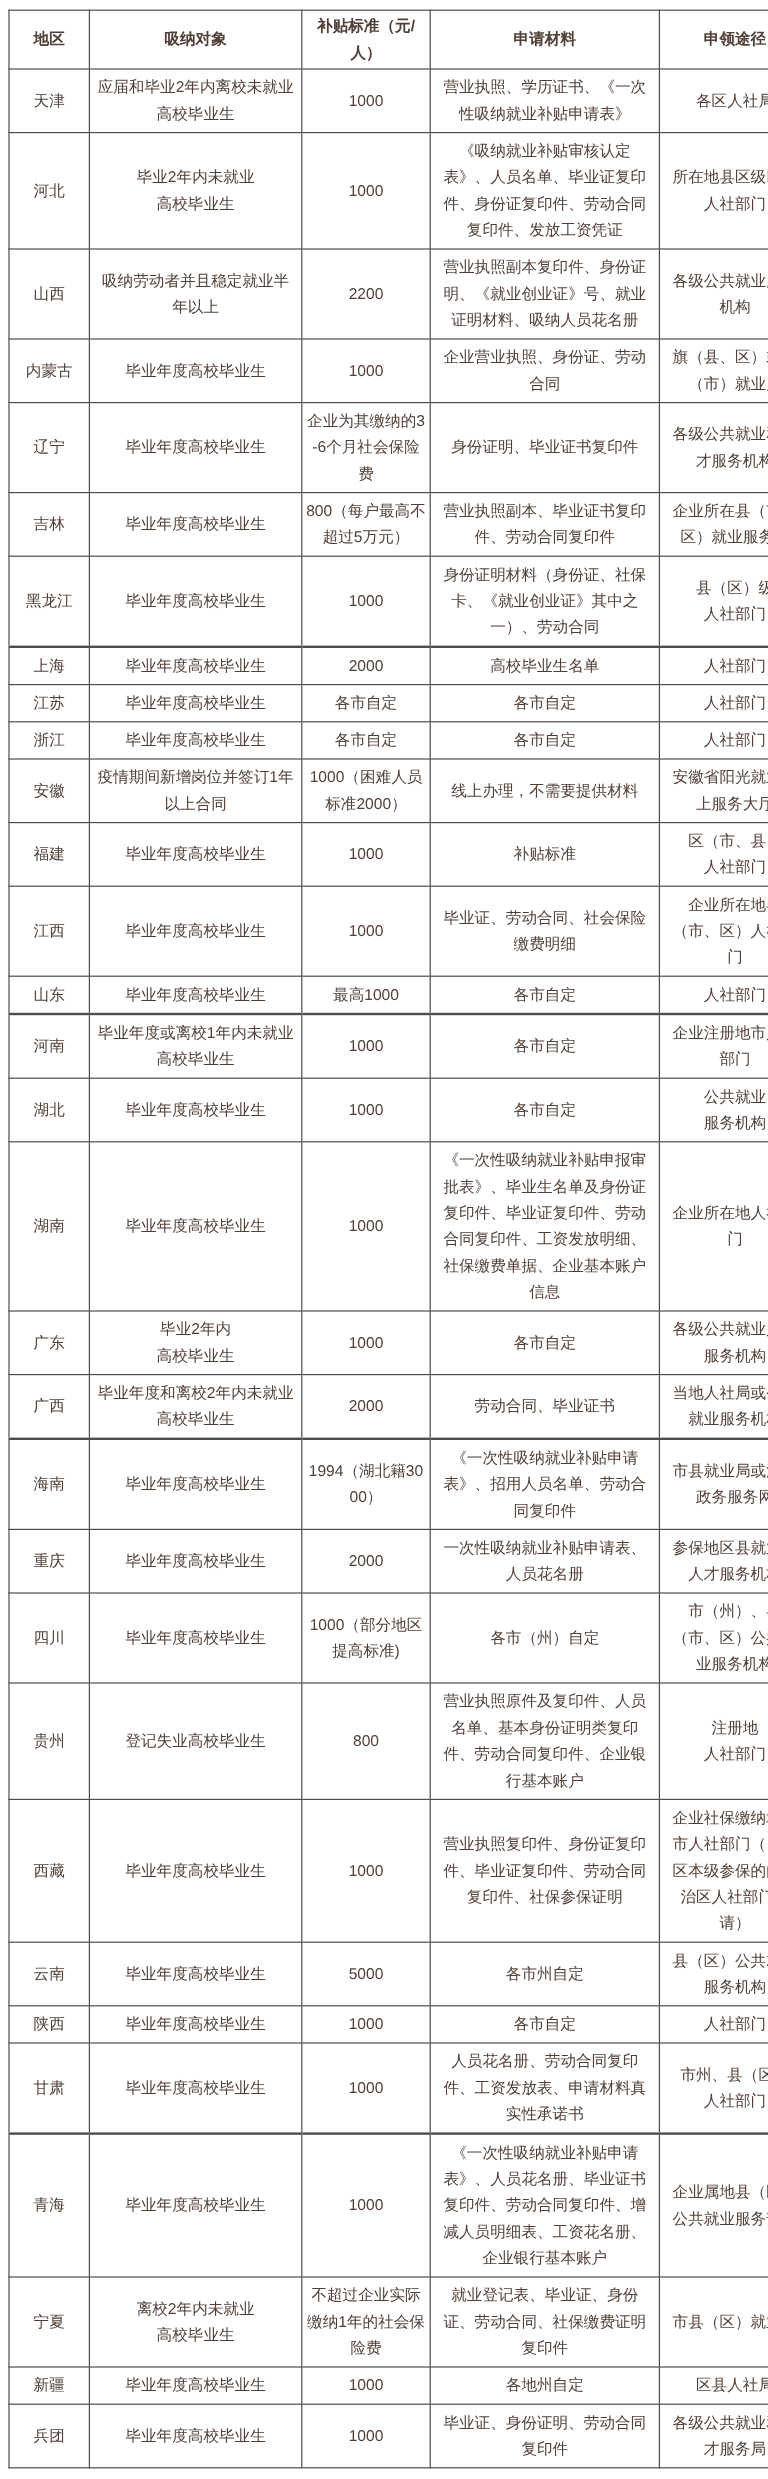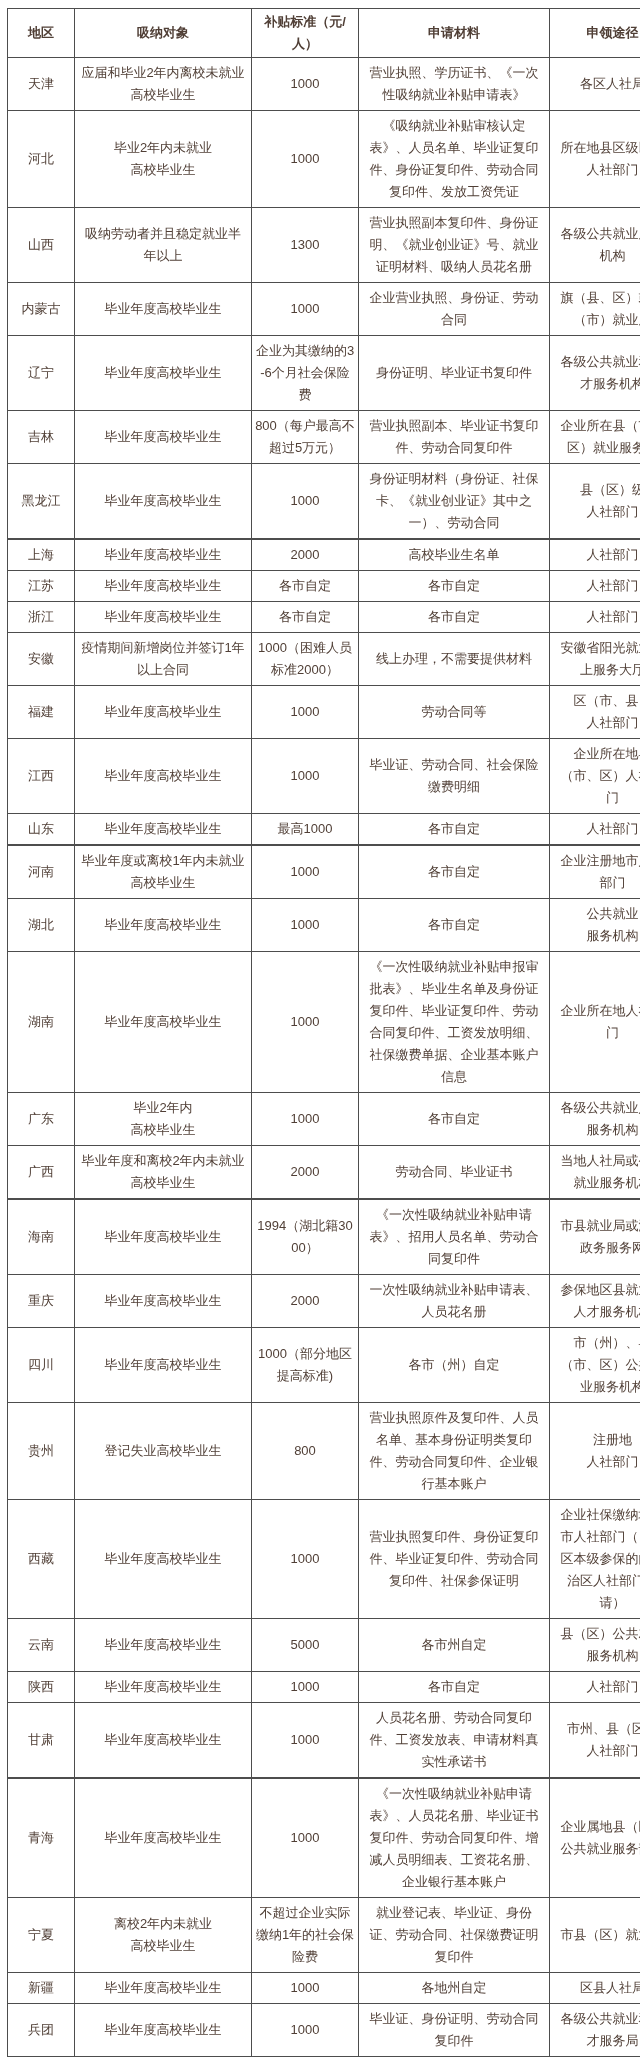--- a/index.html
+++ b/index.html
@@ -62,21 +62,21 @@
     <td class="c-region">河北</td>
     <td class="c-target">毕业2年内未就业
 高校毕业生</td>
     <td class="c-standard">1000</td>
     <td class="c-materials">《吸纳就业补贴审核认定表》、人员名单、毕业证复印件、身份证复印件、劳动合同复印件、发放工资凭证</td>
     <td class="c-channel">所在地县区级以上人社部门</td>
   </tr>
         <tr>
     <td class="c-region">山西</td>
     <td class="c-target">吸纳劳动者并且稳定就业半年以上</td>
-    <td class="c-standard">1300</td>
+    <td class="c-standard">2200</td>
     <td class="c-materials">营业执照副本复印件、身份证明、《就业创业证》号、就业证明材料、吸纳人员花名册</td>
     <td class="c-channel">各级公共就业服务机构</td>
   </tr>
         <tr>
     <td class="c-region">内蒙古</td>
     <td class="c-target">毕业年度高校毕业生</td>
     <td class="c-standard">1000</td>
     <td class="c-materials">企业营业执照、身份证、劳动合同</td>
     <td class="c-channel">旗（县、区）或盟（市）就业局</td>
   </tr>
@@ -127,21 +127,21 @@
     <td class="c-region">安徽</td>
     <td class="c-target">疫情期间新增岗位并签订1年以上合同</td>
     <td class="c-standard">1000（困难人员标准2000）</td>
     <td class="c-materials">线上办理，不需要提供材料</td>
     <td class="c-channel">安徽省阳光就业网上服务大厅</td>
   </tr>
         <tr>
     <td class="c-region">福建</td>
     <td class="c-target">毕业年度高校毕业生</td>
     <td class="c-standard">1000</td>
-    <td class="c-materials">劳动合同等</td>
+    <td class="c-materials">补贴标准</td>
     <td class="c-channel">区（市、县）
 人社部门</td>
   </tr>
         <tr>
     <td class="c-region">江西</td>
     <td class="c-target">毕业年度高校毕业生</td>
     <td class="c-standard">1000</td>
     <td class="c-materials">毕业证、劳动合同、社会保险缴费明细</td>
     <td class="c-channel">企业所在地县（市、区）人社部门</td>
   </tr>

